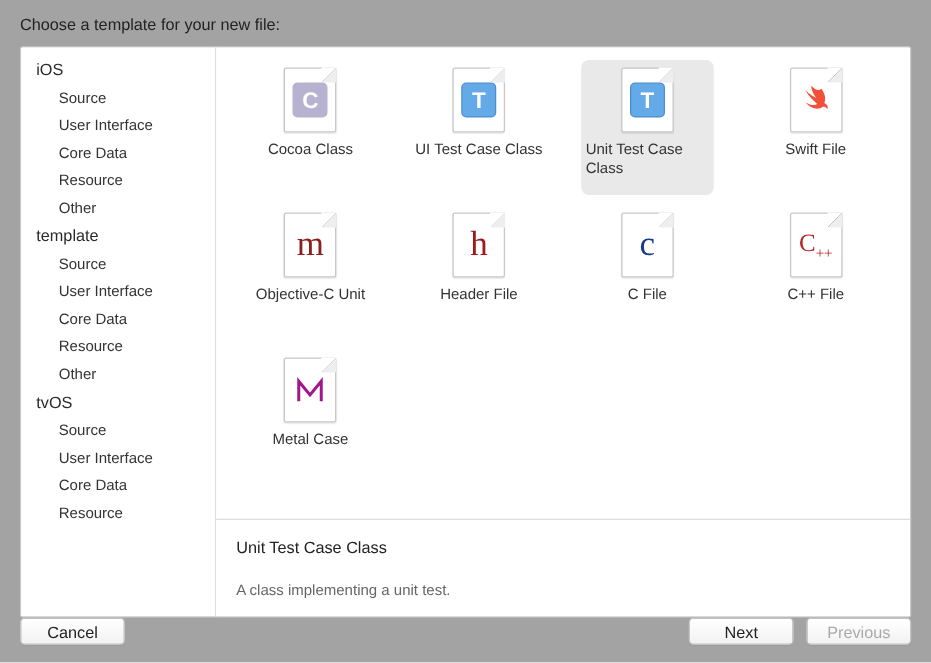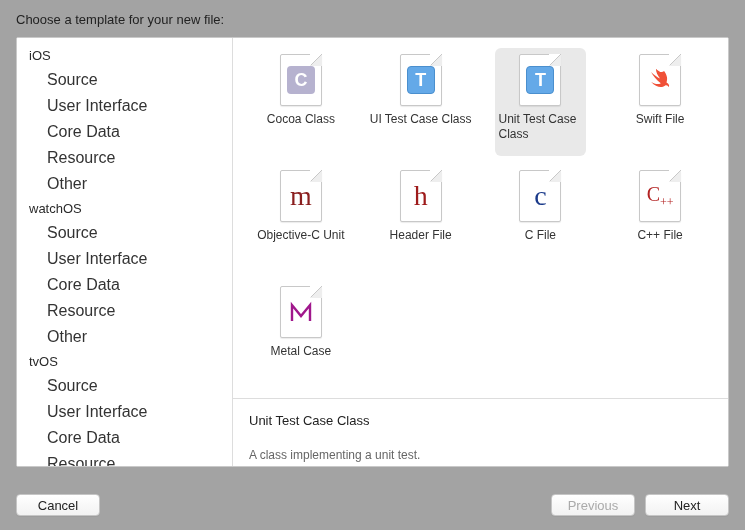--- a/index.html
+++ b/index.html
@@ -27,34 +27,34 @@
     .content {
       flex: 1;
       display: flex;
       margin: 0 16px;
       background: #fff;
       border: 1px solid #c9c9c9;
       border-radius: 2px;
       overflow: hidden;
     }
     .sidebar {
-      width: 216px;
+      width: 156px;
       border-right: 1px solid #ddd;
       overflow-y: auto;
       padding: 6px 0;
       background: #fff;
     }
     .group-label {
       font-size: 13px;
       font-weight: 400;
       color: #2a2a2a;
       padding: 4px 12px;
     }
     .sub-item {
-      font-size: 16px;
+      font-size: 12px;
       color: #333;
       padding: 4px 12px 4px 30px;
       cursor: default;
     }
     .main {
       flex: 1;
       display: flex;
       flex-direction: column;
       background: #fff;
     }
@@ -154,21 +154,21 @@
     }
     .detail-desc {
       font-size: 12px;
       color: #666;
       margin-top: 20px;
     }
     .footer {
       display: flex;
       justify-content: space-between;
       align-items: center;
-      padding: 27px 16px 14px 16px;
+      padding: 0 16px 14px 16px;
     }
     .footer-right {
       display: flex;
       gap: 10px;
     }
     .btn {
       min-width: 84px;
       height: 22px;
       background: linear-gradient(#ffffff, #f2f2f2);
       border: 1px solid #c5c5c5;
@@ -202,21 +202,21 @@
 
     <div class="sidebar">
 
       <div class="group-label">iOS</div>
       <div class="sub-item">Source</div>
       <div class="sub-item">User Interface</div>
       <div class="sub-item">Core Data</div>
       <div class="sub-item">Resource</div>
       <div class="sub-item">Other</div>
 
-      <div class="group-label">watchOS</div>
+      <div class="group-label">template</div>
       <div class="sub-item">Source</div>
       <div class="sub-item">User Interface</div>
       <div class="sub-item">Core Data</div>
       <div class="sub-item">Resource</div>
       <div class="sub-item">Other</div>
 
       <div class="group-label">tvOS</div>
       <div class="sub-item">Source</div>
       <div class="sub-item">User Interface</div>
       <div class="sub-item">Core Data</div>
@@ -300,18 +300,18 @@
         <div class="detail-title">Unit Test Case Class</div>
         <div class="detail-desc">A class implementing a unit test.</div>
       </div>
     </div>
 
   </div>
 
   <div class="footer">
     <button class="btn">Cancel</button>
     <div class="footer-right">
+      <button class="btn">Next</button>
       <button class="btn" disabled="">Previous</button>
-      <button class="btn">Next</button>
     </div>
   </div>
 
 </div>
 
 </body></html>

